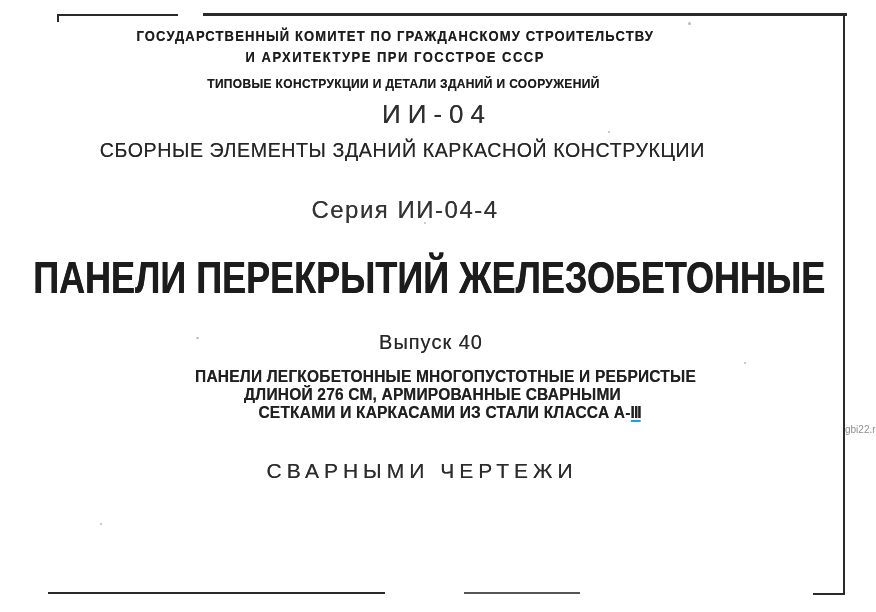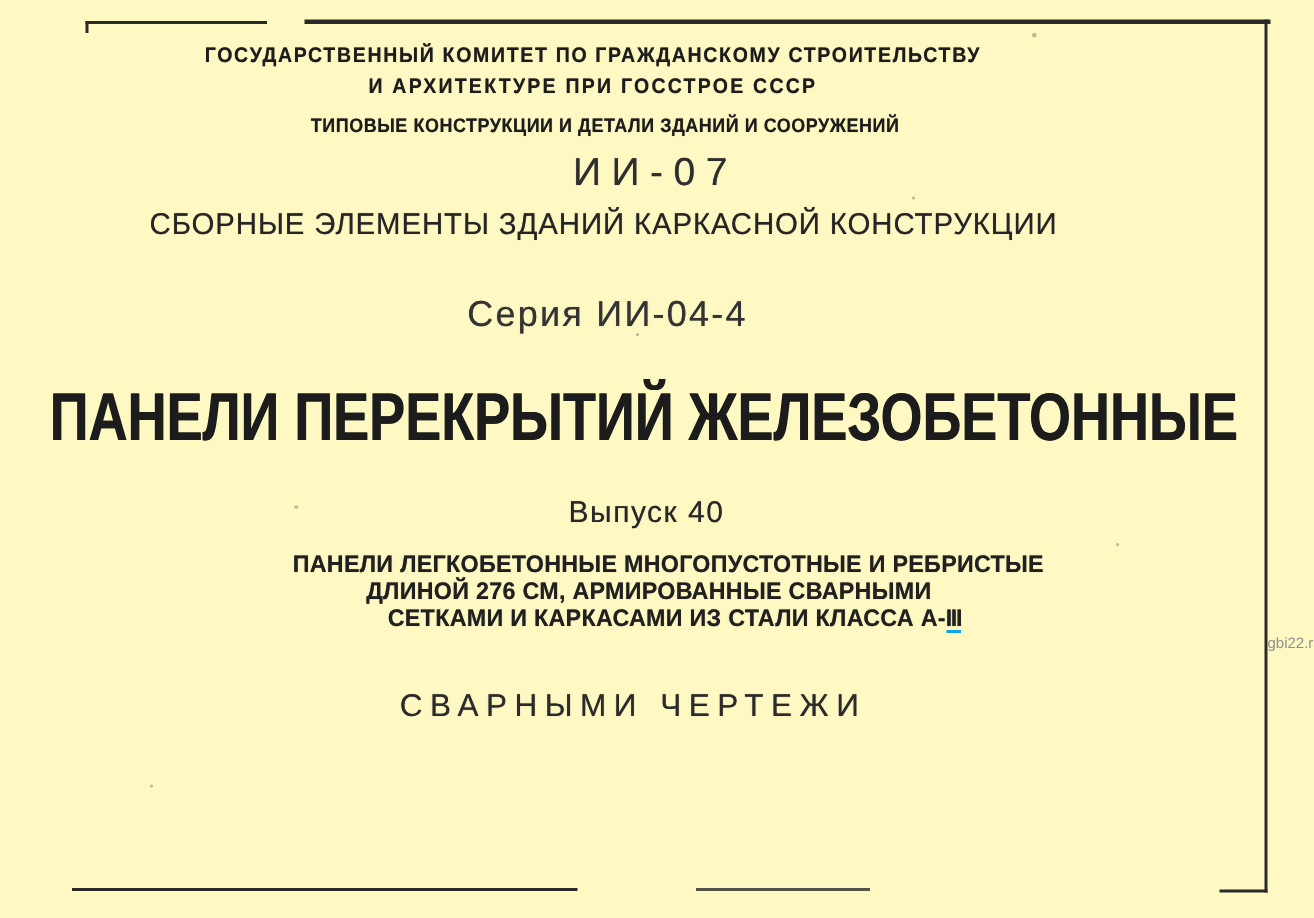--- a/index.html
+++ b/index.html
@@ -4,21 +4,21 @@
 <style>
   html, body {
     margin: 0;
     padding: 0;
     background: #e8e8e8;
   }
   .sheet {
     position: relative;
     width: 876px;
     height: 612px;
-    background: #fef9c3;
+    background: #ffffff;
     overflow: hidden;
     font-family: "Liberation Sans", sans-serif;
     color: #1c1c1c;
   }
   
   .rule {
     position: absolute;
     background: #2a2a2a;
   }
   .top-line-a   { left: 57px;  top: 14px;  width: 121px; height: 2px; }
@@ -124,21 +124,21 @@
   <div class="rule right-line"></div>
   <div class="rule bottom-a"></div>
   <div class="rule bottom-b"></div>
   <div class="rule bottom-c"></div>
 
   <div class="line org1">ГОСУДАРСТВЕННЫЙ КОМИТЕТ ПО ГРАЖДАНСКОМУ СТРОИТЕЛЬСТВУ</div>
   <div class="line org2">И АРХИТЕКТУРЕ ПРИ ГОССТРОЕ СССР</div>
 
   <div class="line collection">ТИПОВЫЕ КОНСТРУКЦИИ И ДЕТАЛИ ЗДАНИЙ И СООРУЖЕНИЙ</div>
 
-  <div class="line series-code">ИИ-07</div>
+  <div class="line series-code">ИИ-04</div>
   <div class="line series-name">СБОРНЫЕ ЭЛЕМЕНТЫ ЗДАНИЙ КАРКАСНОЙ КОНСТРУКЦИИ</div>
   <div class="line series-ref">Серия ИИ-04-4</div>
 
   <div class="main-title">ПАНЕЛИ ПЕРЕКРЫТИЙ ЖЕЛЕЗОБЕТОННЫЕ</div>
 
   <div class="line issue">Выпуск 40</div>
 
   <div class="line subline sub1">ПАНЕЛИ ЛЕГКОБЕТОННЫЕ МНОГОПУСТОТНЫЕ И РЕБРИСТЫЕ</div>
   <div class="line subline sub2">ДЛИНОЙ 276 СМ, АРМИРОВАННЫЕ СВАРНЫМИ</div>
   <div class="line subline sub3"><span>СЕТКАМИ И КАРКАСАМИ ИЗ СТАЛИ КЛАССА </span><span>А-</span><span class="steel-numeral">III</span></div>

